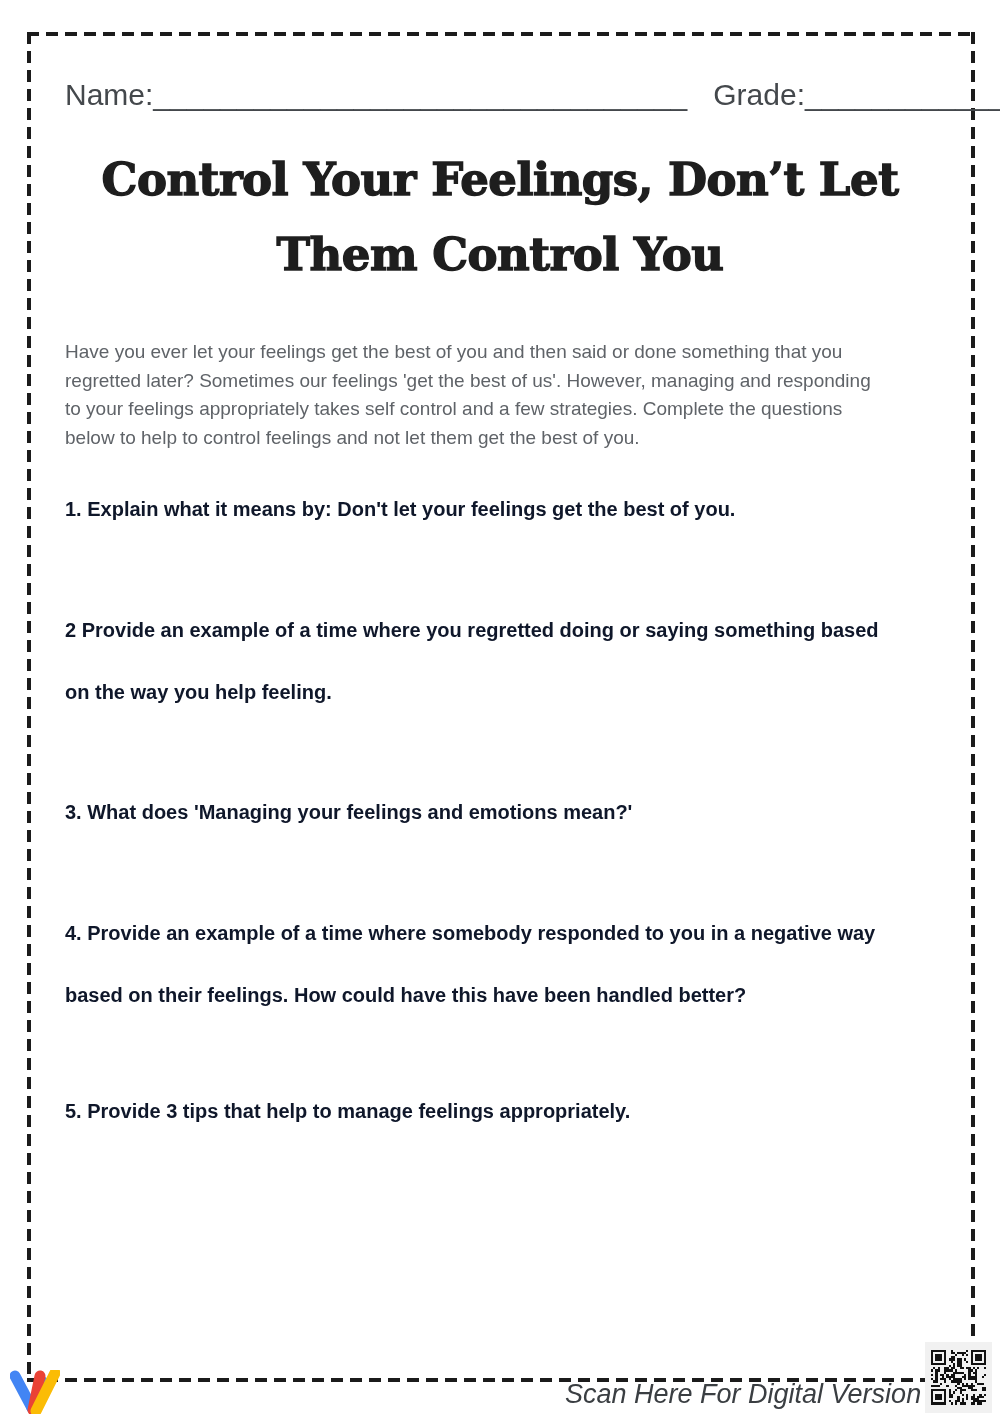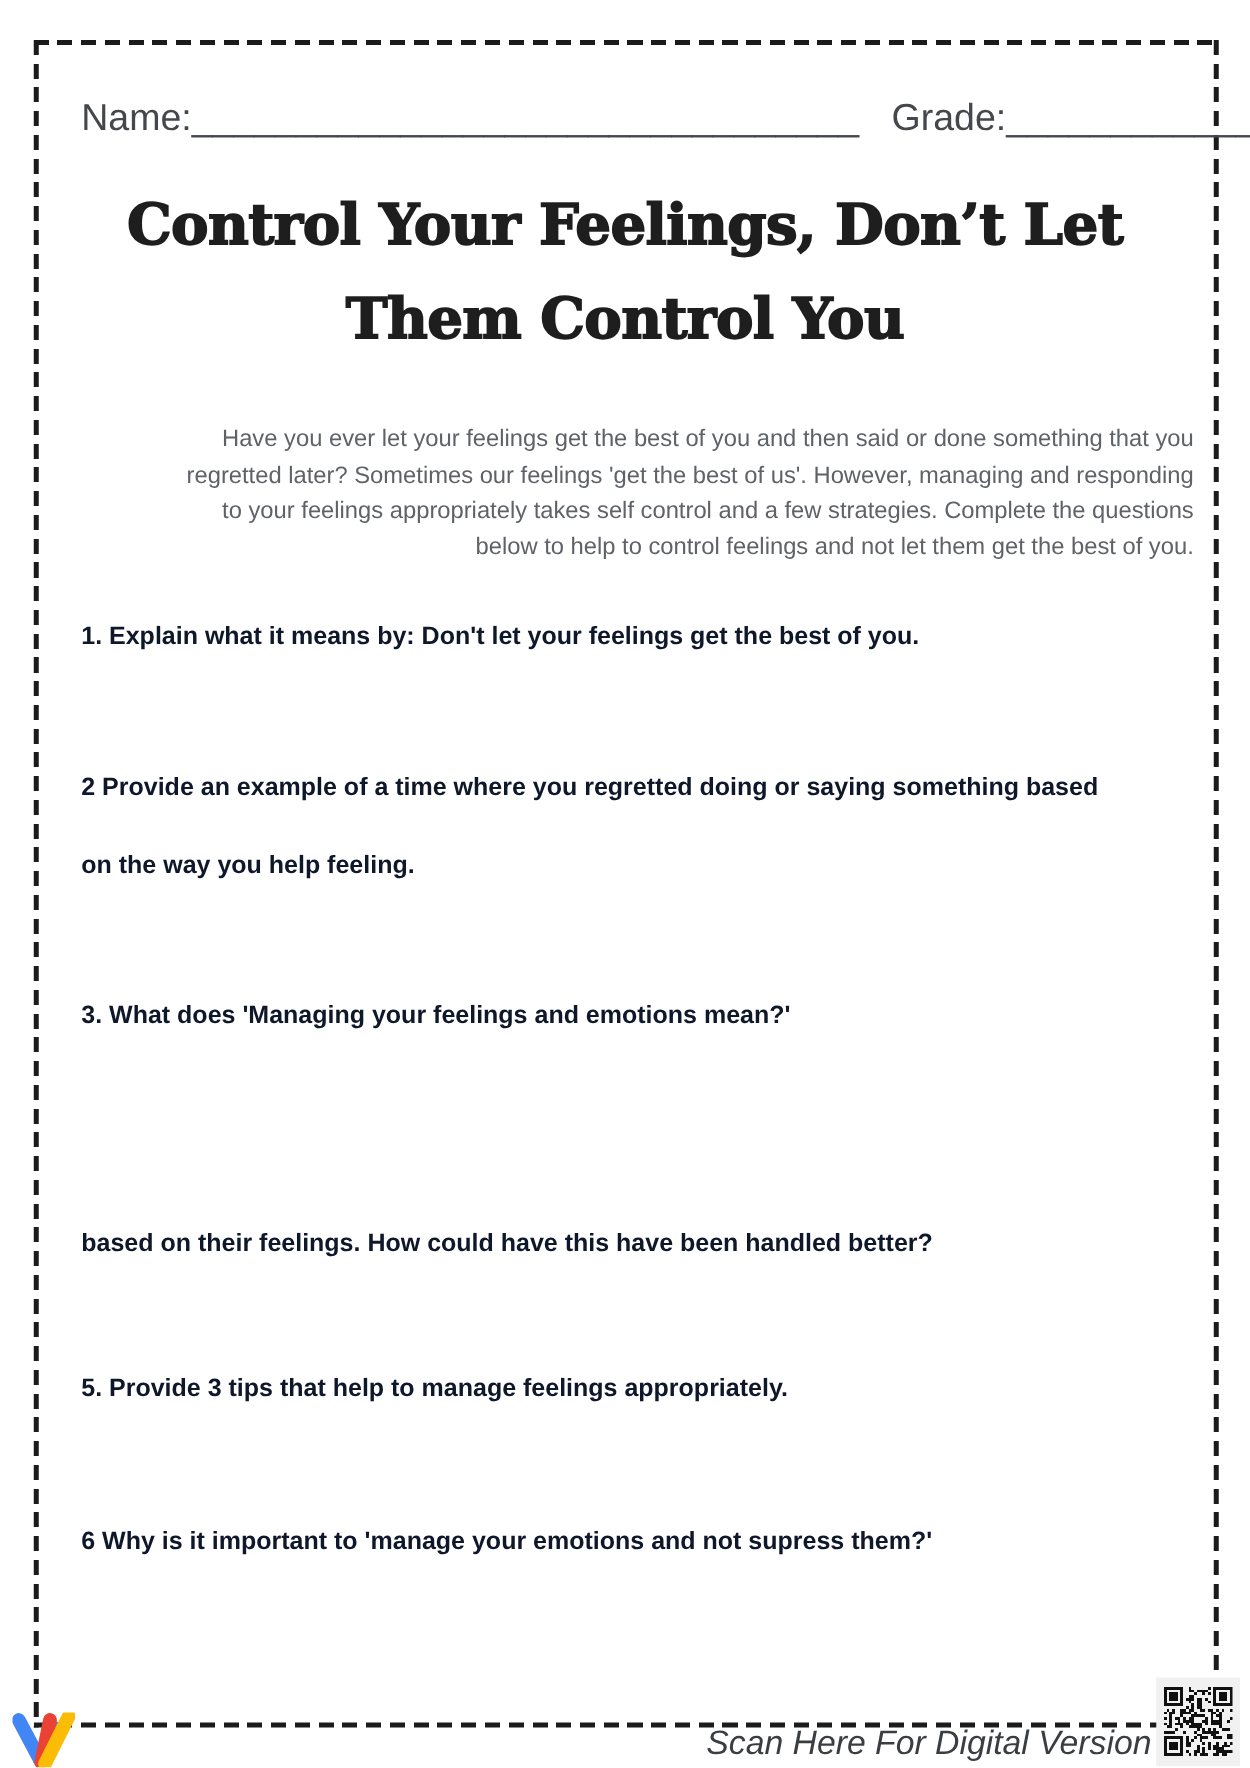--- a/index.html
+++ b/index.html
@@ -23,21 +23,21 @@
 
   .doc-title{
     position:absolute;z-index:2;left:30px;top:142px;width:940px;
     text-align:center;font-family:"DejaVu Serif",serif;font-weight:700;
     font-size:45px;line-height:75px;color:#1e1e1e;letter-spacing:-0.5px;
     -webkit-text-stroke:1.4px #1e1e1e;white-space:pre-line;
   }
 
   .intro{
     position:absolute;z-index:2;left:65px;top:338px;width:890px;
-    font-size:19px;line-height:28.5px;color:#5f6368;white-space:pre-line;text-align:right;
+    font-size:19px;line-height:28.5px;color:#5f6368;white-space:pre-line;
   }
 
   .q{
     position:absolute;z-index:2;left:65px;width:900px;
     font-size:20px;font-weight:700;color:#0f172a;white-space:nowrap;
   }
   .q1 {top:498px;}  .q2a{top:619px;}  .q2b{top:681px;}
   .q3 {top:801px;}  .q4a{top:922px;}  .q4b{top:984px;}
   .q5 {top:1100px;} .q6 {top:1222px;}
 
@@ -78,23 +78,23 @@
 
   <div class="intro">Have you ever let your feelings get the best of you and then said or done something that you
 regretted later? Sometimes our feelings 'get the best of us'. However, managing and responding
 to your feelings appropriately takes self control and a few strategies. Complete the questions
 below to help to control feelings and not let them get the best of you.</div>
 
   <div class="q q1">1. Explain what it means by: Don't let your feelings get the best of you.</div>
   <div class="q q2a">2 Provide an example of a time where you regretted doing or saying something based</div>
   <div class="q q2b">on the way you help feeling.</div>
   <div class="q q3">3. What does 'Managing your feelings and emotions mean?'</div>
+  <div class="q q4a">4. Provide an example of a time where somebody responded to you in a negative way</div>
   <div class="q q4b">based on their feelings. How could have this have been handled better?</div>
   <div class="q q5">5. Provide 3 tips that help to manage feelings appropriately.</div>
-  <div class="q q6">6 Why is it important to 'manage your emotions and not supress them?'</div>
 
   <div class="w-mark">
     <svg width="50" height="44" viewBox="0 0 50 44" fill="none">
       <path d="M22,38 L33,12" stroke="#4285F4" stroke-width="11" stroke-linecap="round"></path>
       <path d="M5,6 L22,38" stroke="#4285F4" stroke-width="11" stroke-linecap="round"></path>
       <path d="M30,6 L23,40" stroke="#EA4335" stroke-width="11" stroke-linecap="round"></path>
       <path d="M45,3 L26,41" stroke="#FBBC05" stroke-width="11" stroke-linecap="round"></path>
     </svg>
   </div>
 

